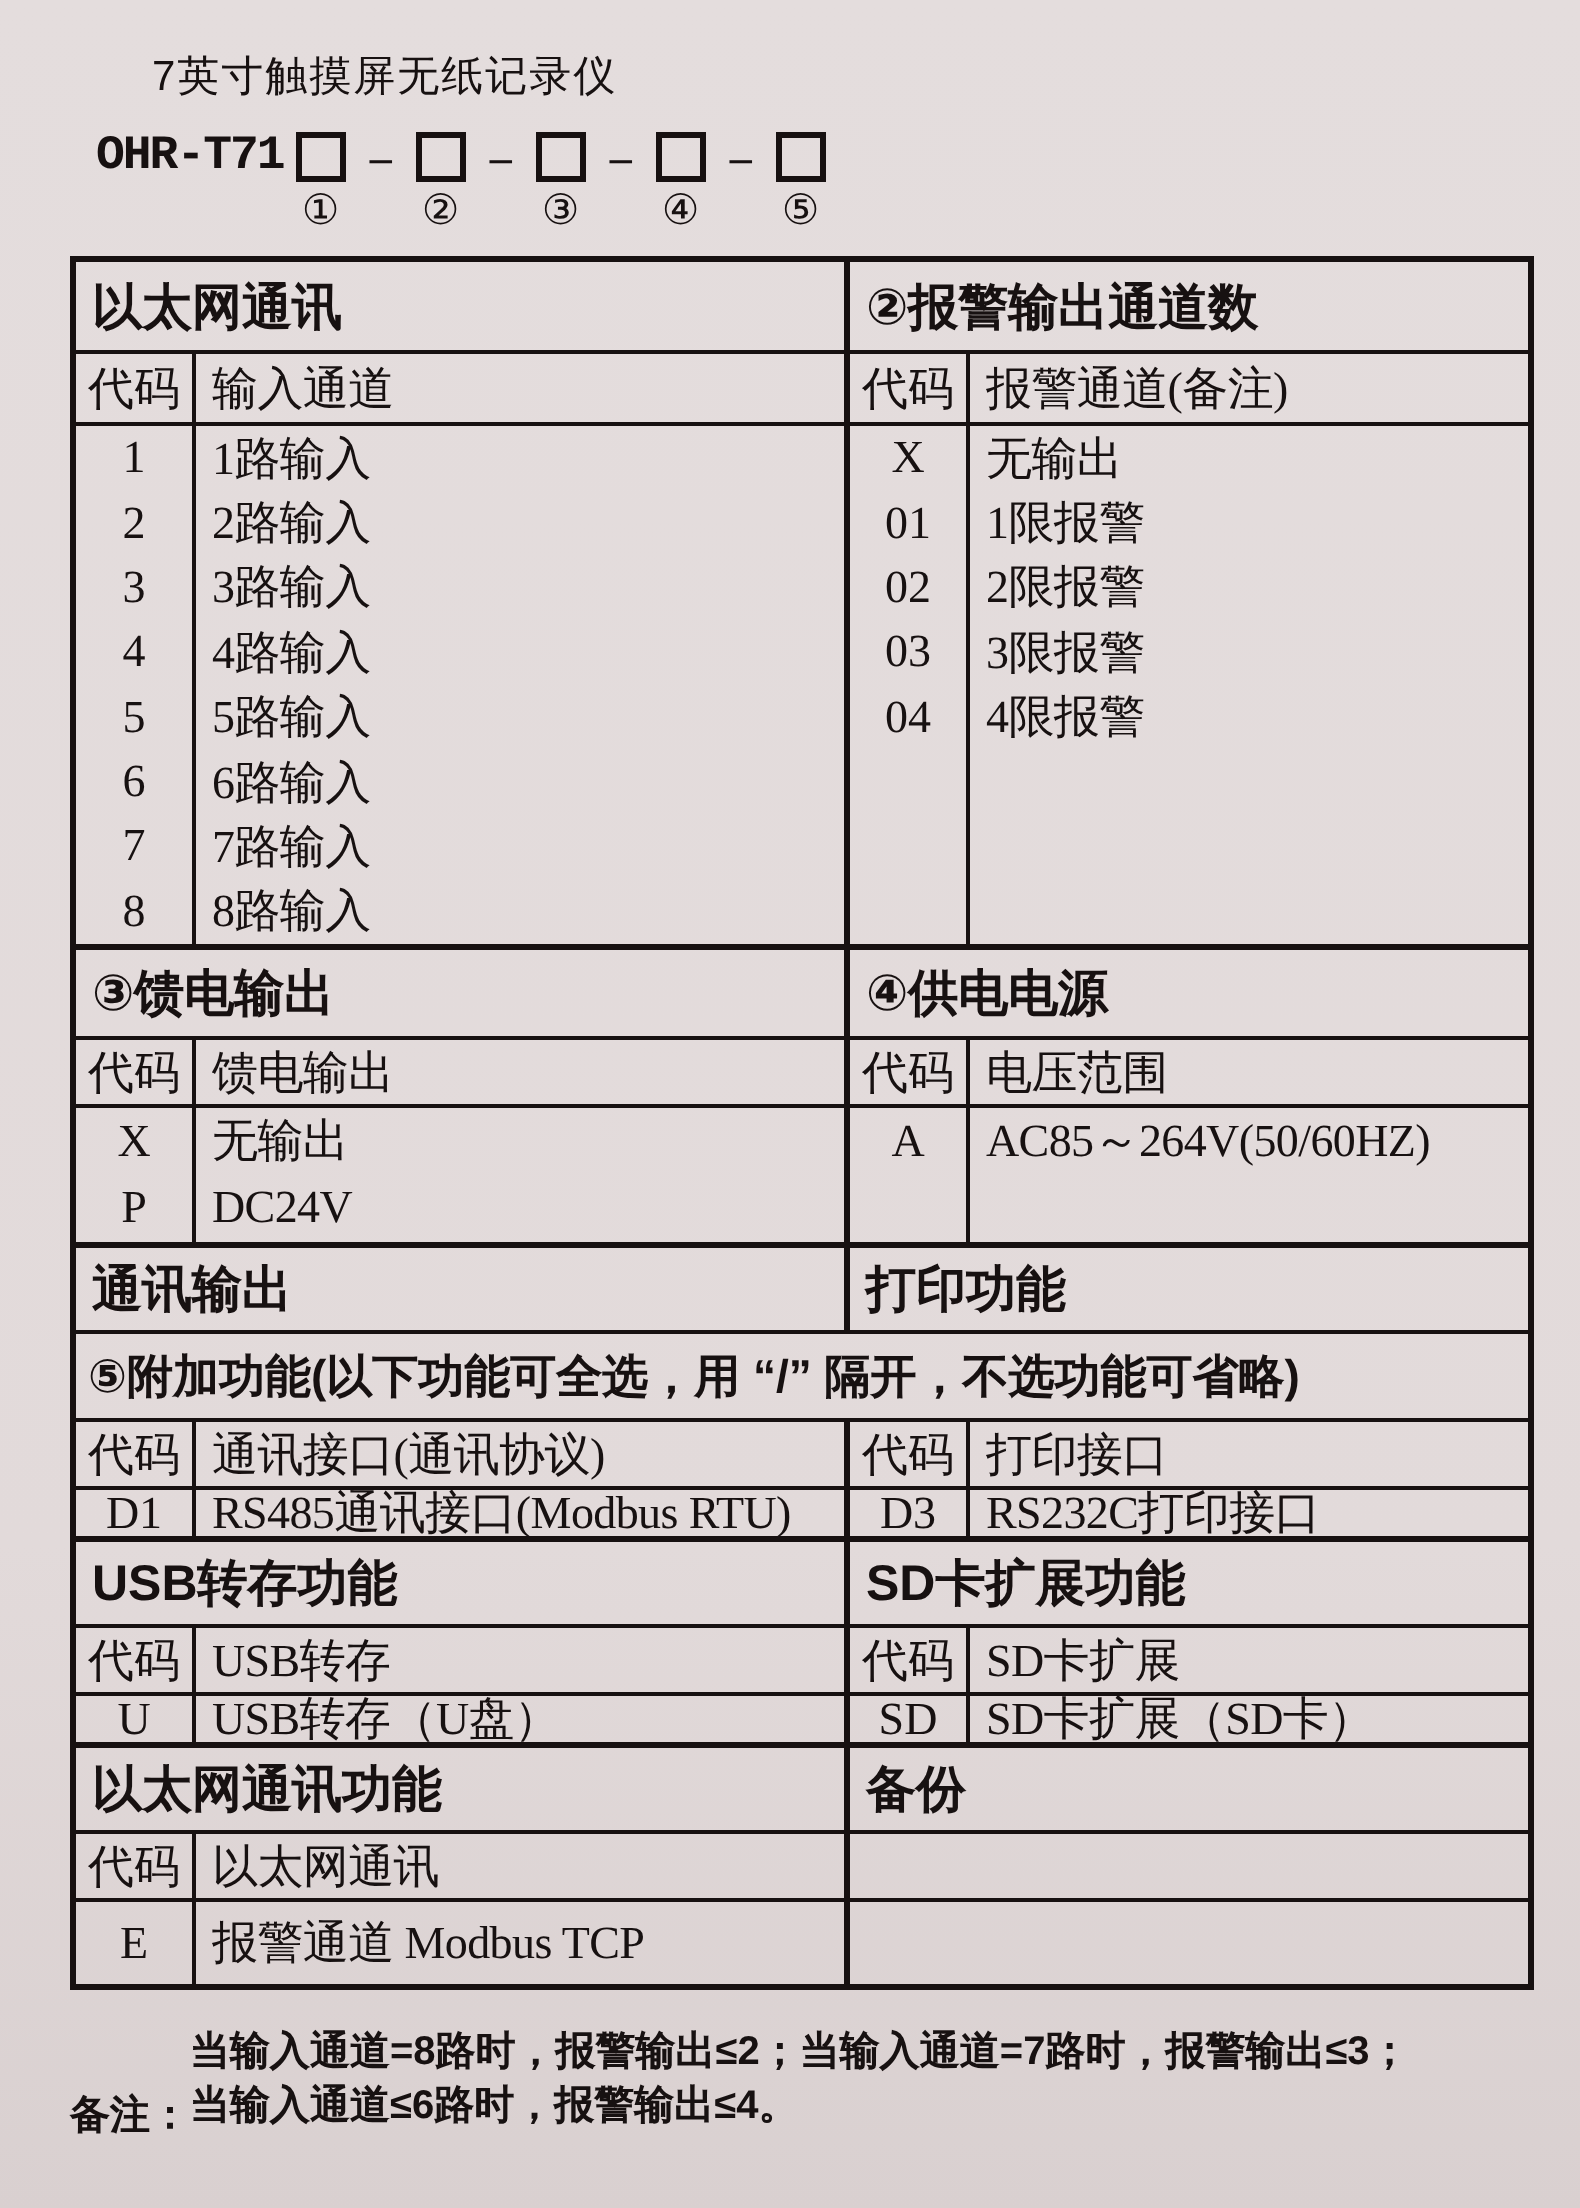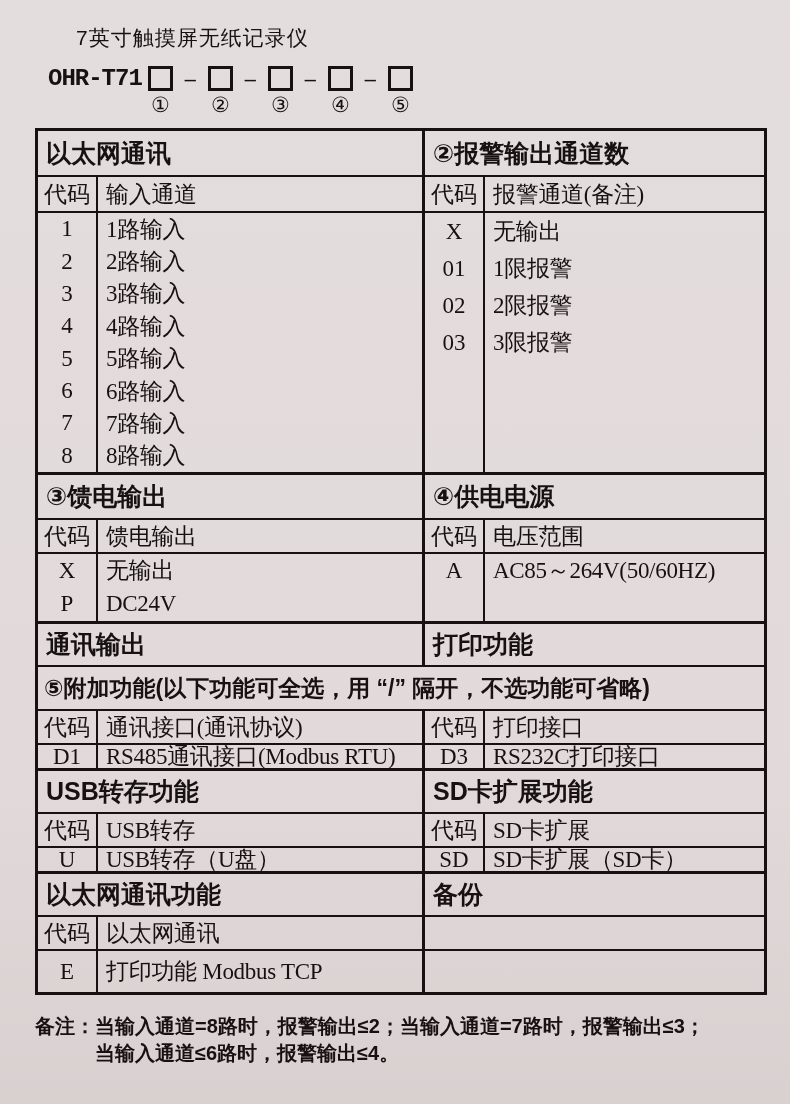--- a/index.html
+++ b/index.html
@@ -59,21 +59,21 @@
   .h46{height:46px}.h45{height:45px}.h43{height:43px}
   .h41{height:41px}.h39{height:26px}.h36{height:36px}.h34{height:34px}
   .h262{height:262px}.h70{height:70px}.h44{height:44px}
 
   .note{
     margin:18px 0 0 35px;
     font-family:"Liberation Sans","DejaVu Sans",sans-serif;
     font-weight:bold;font-size:20px;line-height:27px;
   }
   .note-row{display:flex;}
-  .note-label{white-space:pre;}
+  .note-label{white-space:pre;margin-top:32px;}
 </style>
 </head>
 <body>
 
 <div class="page">
 
   <div class="title">7英寸触摸屏无纸记录仪</div>
 
   <div class="model-line">
     <span class="model-prefix">OHR-T71</span>
@@ -171,20 +171,24 @@
           </div>
         <div class="line">
             <div class="code">02</div>
             <div class="desc">2限报警</div>
           </div>
         <div class="line">
             <div class="code">03</div>
             <div class="desc">3限报警</div>
           </div>
         <div class="line">
+            <div class="code">04</div>
+            <div class="desc">4限报警</div>
+          </div>
+        <div class="line">
             <div class="code"></div>
             <div class="desc"></div>
           </div>
         <div class="line">
             <div class="code"></div>
             <div class="desc"></div>
           </div>
         <div class="line">
             <div class="code"></div>
             <div class="desc"></div>
@@ -308,21 +312,21 @@
         <div class="code">代码</div>
         <div class="desc">以太网通讯</div>
       </div>
       <div class="rhalf">
         <div class="blank"></div>
       </div>
     </div>
     <div class="row h41">
       <div class="lhalf">
         <div class="code">E</div>
-        <div class="desc">打印功能 Modbus TCP</div>
+        <div class="desc">报警通道 Modbus TCP</div>
       </div>
       <div class="rhalf">
         <div class="blank"></div>
       </div>
     </div>
 
   </div>
 
   <div class="note">
     <div class="note-row">

